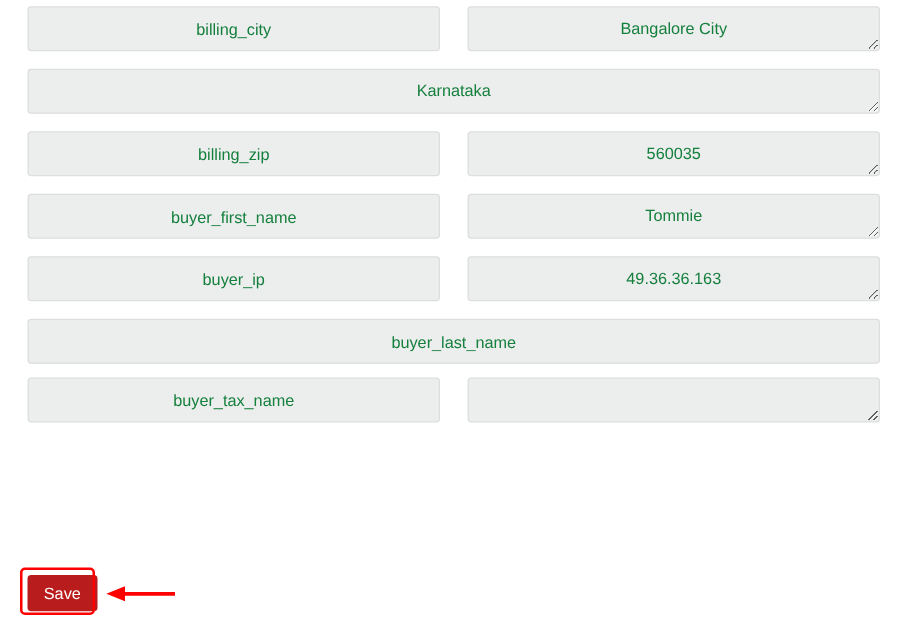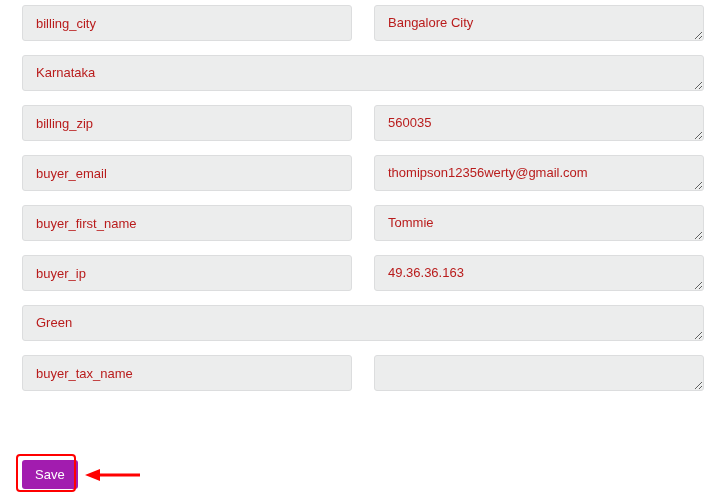--- a/index.html
+++ b/index.html
@@ -58,34 +58,35 @@
   }
   input[type="text"], textarea {
     width: 100%;
     height: 36px;
     background: #eceded;
     border: 1px solid #dcddde;
     border-radius: 3px;
     padding: 8px 13px;
     font-family: inherit;
     font-size: 13px;
-    color: #b91c1c;
+    color: #15803d;
     outline: none;
     resize: none;
     line-height: 18px;
+    text-align: center;
   }
   textarea { resize: both; }
 
   .footer {
     position: absolute;
     left: 22px;
     top: 460px;
   }
   .save-btn {
-    background: #a21caf;
+    background: #b91c1c;
     color: #fff;
     border: none;
     border-radius: 3px;
     padding: 7px 13px;
     font-size: 13px;
     cursor: pointer;
   }
 
   
   .callout-box {
@@ -117,33 +118,29 @@
           <div class="cell-val"><textarea rows="1" style="">Bangalore City</textarea></div>
         </div>
         <div class="row">
           <div class="cell-val"><textarea rows="1" style="">Karnataka</textarea></div>
         </div>
         <div class="row">
           <div class="cell-key"><input type="text" value="billing_zip" style=""></div>
           <div class="cell-val"><textarea rows="1" style="">560035</textarea></div>
         </div>
         <div class="row">
-          <div class="cell-key"><input type="text" value="buyer_email" style=""></div>
-          <div class="cell-val"><textarea rows="1" style="">thomipson12356werty@gmail.com</textarea></div>
-        </div>
-        <div class="row">
           <div class="cell-key"><input type="text" value="buyer_first_name" style=""></div>
           <div class="cell-val"><textarea rows="1" style="">Tommie</textarea></div>
         </div>
         <div class="row">
           <div class="cell-key"><input type="text" value="buyer_ip" style=""></div>
           <div class="cell-val"><textarea rows="1" style="">49.36.36.163</textarea></div>
         </div>
         <div class="row">
-          <div class="cell-val"><textarea rows="1" style="">Green</textarea></div>
+          <div class="cell-key"><input type="text" value="buyer_last_name" style=""></div>
         </div>
         <div class="row">
           <div class="cell-key"><input type="text" value="buyer_tax_name" style=""></div>
           <div class="cell-val"><textarea rows="1" style=""></textarea></div>
         </div>
       </div>
   </div>
 
   <div class="footer">
     <button class="save-btn">Save</button>

